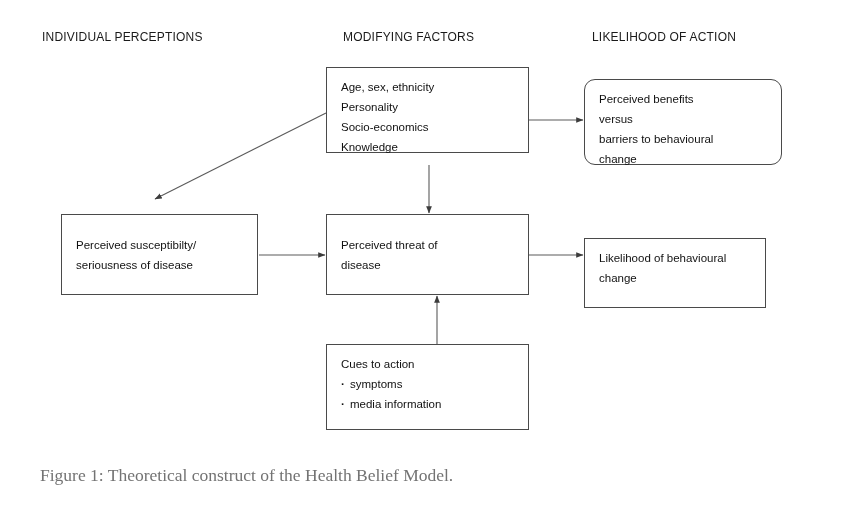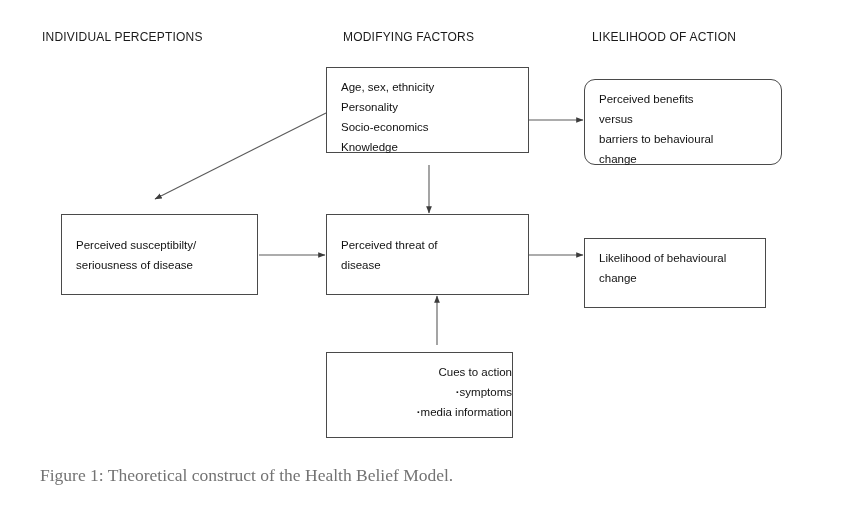--- a/index.html
+++ b/index.html
@@ -132,21 +132,21 @@
     </div>
   </div>
 
   <div class="node-box" style="left:584px; top:217px; width:182px; height:70px;margin-top:21px;">
     <div class="box-inner">
       <span class="box-line">Likelihood of behavioural</span>
       <span class="box-line">change</span>
     </div>
   </div>
 
-  <div class="node-box" style="left:326px; top:352px; width:187px; height:86px;text-align:right;">
+  <div class="node-box" style="left:326px; top:344px; width:203px; height:86px;">
     <div class="box-inner">
       <span class="box-line">Cues to action</span>
       <span class="box-line bullet">symptoms</span>
       <span class="box-line bullet">media information</span>
     </div>
   </div>
 
   <div class="caption" style="left:40px; top:465px;">Figure 1:  Theoretical construct of the Health Belief Model.</div>
 
 </div>

